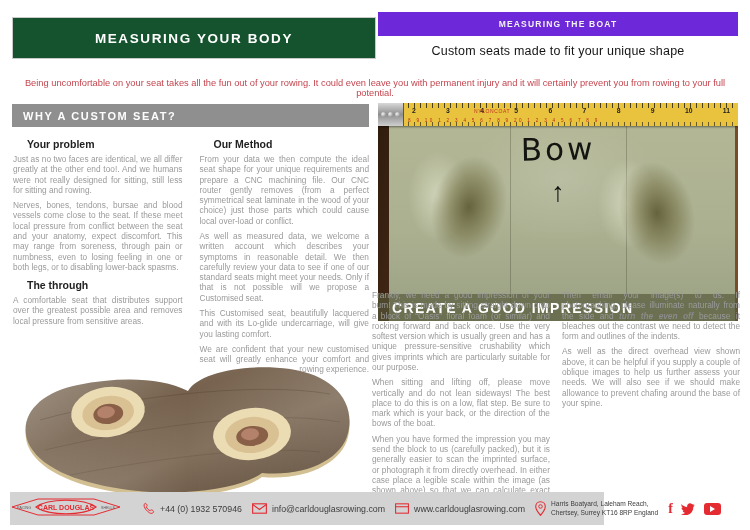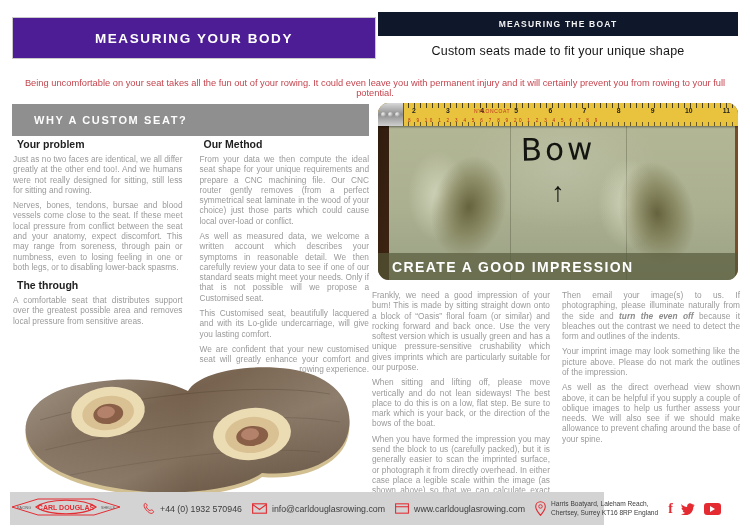--- a/index.html
+++ b/index.html
@@ -2,50 +2,50 @@
 <html><head>
 <meta charset="utf-8">
 <style>
   * { box-sizing: border-box; margin: 0; padding: 0; }
   html,body { background:#fff; }
   body { font-family: "Liberation Sans", sans-serif; }
   .page { position:relative; width:750px; height:530px; background:#fff; overflow:hidden; }
 
   
   .title-box { position:absolute; left:12px; top:17px; width:364px; height:42px;
-    background:#4c1d95; border:1px solid #c9c9c9; color:#fff;
+    background:#14532d; border:1px solid #c9c9c9; color:#fff;
     display:flex; align-items:center; justify-content:center;
     font-size:13.5px; font-weight:bold; letter-spacing:1.6px; }
   .boat-tab { position:absolute; left:378px; top:12px; width:360px; height:24px;
-    background:#0f172a; color:#f2f2f2; display:flex; align-items:center; justify-content:center;
+    background:#6d28d9; color:#f2f2f2; display:flex; align-items:center; justify-content:center;
     font-size:8.5px; font-weight:bold; letter-spacing:1.2px; }
   .subtitle { position:absolute; left:378px; top:44px; width:360px; text-align:center;
     font-size:12.5px; font-weight:normal; color:#151515; letter-spacing:.2px; }
   .intro { position:absolute; left:15px; top:78px; width:720px; text-align:center;
     font-size:9.3px; color:#c5454f; }
 
   
-  .section-bar { position:absolute; left:12px; top:104px; width:357px; height:32px;
+  .section-bar { position:absolute; left:12px; top:104px; width:357px; height:23px;
     background:#8f8f8f; color:#fdfdfd; font-weight:bold; font-size:11px; letter-spacing:1.6px;
-    display:flex; align-items:center; padding-left:22px; }
+    display:flex; align-items:center; padding-left:11px; }
 
   
   .cols { position:absolute; display:flex; }
   .cols-left  { left:13px;  top:138px; width:356px; gap:17px; }
   .cols-right { left:372px; top:290px; width:368px; gap:12px; }
   .col { flex:1 1 0; }
-  .col h3 { font-size:10.5px; font-weight:bold; color:#222; margin:0 4px 4px; }
+  .col h3 { font-size:10.5px; font-weight:bold; color:#222; margin:0 14px 4px; }
   .col h3.spaced { margin-top:7px; }
   .col p { font-size:8.3px; line-height:1.24; color:#9a9a9a; text-align:justify; margin:0 0 5px; }
   .col p.last-right { text-align-last:right; }
   .col p b { color:#8a8a8a; font-style:italic; }
 
   
-  .photo { position:absolute; left:378px; top:103px; width:360px; height:177px; overflow:hidden;
-    background:linear-gradient(100deg,#2e1b0d,#5a351d 28%,#6b4223 55%,#7a4e2a);border-radius:11px; }
+  .photo { position:absolute; left:378px; top:103px; width:360px; height:218px; overflow:hidden;
+    background:linear-gradient(100deg,#2e1b0d,#5a351d 28%,#6b4223 55%,#7a4e2a); }
   .foam { position:absolute; left:11px; top:15px; right:3px; bottom:0;
     background:
       radial-gradient(140px 90px at 50% 30%, rgba(255,255,255,.14), rgba(255,255,255,0) 70%),
       linear-gradient(180deg,#b3b795 0%, #abb091 55%, #9aa083 100%); }
   .foam-seam { position:absolute; top:15px; bottom:0; width:1px; background:rgba(40,40,20,.25); }
   .seam1 { left:132px; } .seam2 { left:248px; }
   .blob { position:absolute; width:74px; height:104px; border-radius:50%;
     background:radial-gradient(closest-side, rgba(84,80,42,.8), rgba(110,106,62,.5) 55%, rgba(150,150,110,0)); }
   .blob-left  { left:54px;  top:52px; transform:rotate(14deg); }
   .blob-right { left:242px; top:58px; transform:rotate(-14deg); }
@@ -168,21 +168,20 @@
   </div>
 
   <div class="cols cols-right">
     <div class="col">
       <p>Frankly, we need a good impression of your bum! This is made by sitting straight down onto a block of “Oasis” floral foam (or similar) and rocking forward and back once. Use the very softest version which is usually green and has a unique pressure-sensitive crushability which gives imprints which are particularly suitable for our purpose.</p>
       <p>When sitting and lifting off, please move vertically and do not lean sideways! The best place to do this is on a low, flat step. Be sure to mark which is your back, or the direction of the bows of the boat.</p>
       <p>When you have formed the impression you may send the block to us (carefully packed), but it is generally easier to scan the imprinted surface, or photograph it from directly overhead. In either case place a legible scale within the image (as shown above) so that we can calculate exact dimensions.</p>
     </div>
     <div class="col">
       <p><span>Then email your image(s) to us. If photographing, please illuminate naturally from the side and </span><b>turn the even off</b><span> because it bleaches out the contrast we need to detect the form and outlines of the indents.</span></p>
-      <p>Your imprint image may look something like the picture above. Please do not mark the outlines of the impression.</p>
       <p>As well as the direct overhead view shown above, it can be helpful if you supply a couple of oblique images to help us further assess your needs. We will also see if we should make allowance to prevent chafing around the base of your spine.</p>
     </div>
   </div>
 
   <div class="seat-photo">
     <svg width="375" height="132" viewBox="0 0 375 132">
       <defs>
         <linearGradient id="wood" x1="0" y1="0" x2="1" y2="1">
           <stop offset="0" stop-color="#8e7f6e"></stop>
           <stop offset="0.35" stop-color="#6f5a45"></stop>

